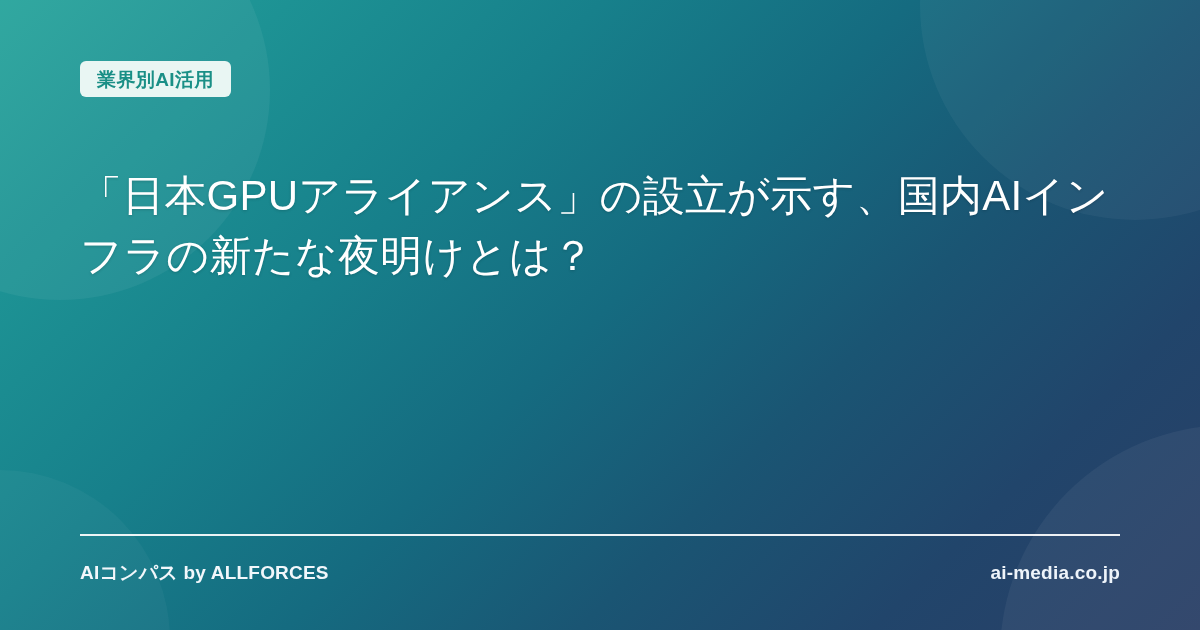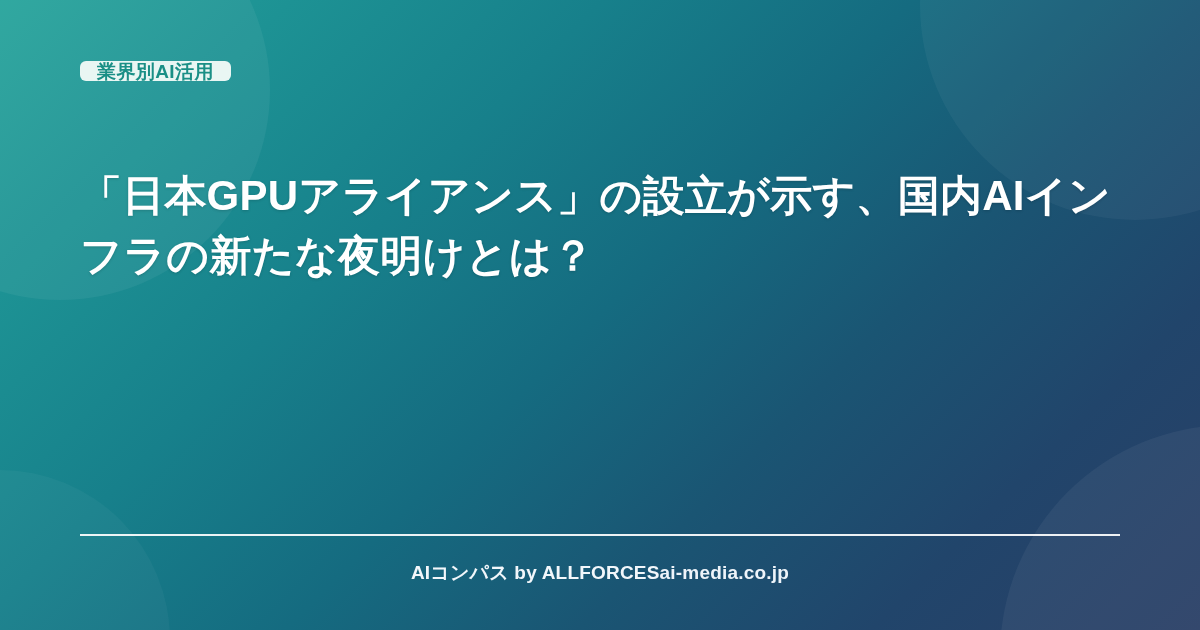--- a/index.html
+++ b/index.html
@@ -61,42 +61,42 @@
   }
 
   
   .badge {
     position: absolute;
     left: 80px;
     top: 61px;
     display: inline-flex;
     align-items: center;
     justify-content: center;
-    height: 20px;
+    height: 36px;
     padding: 0 17px;
     border-radius: 6px;
     background: #e9f6f3;
     color: #1a8f86;
     font-size: 19px;
     font-weight: bold;
     letter-spacing: 0.4px;
     line-height: 1;
     white-space: nowrap;
     box-sizing: border-box;
   }
 
   
   .headline {
     position: absolute;
     left: 80px;
     top: 138px;
     width: 1040px;
     color: #ffffff;
     font-size: 42px;
-    font-weight: bold;
+    font-weight: normal;
     line-height: 60px;
     letter-spacing: 0.2px;
     text-shadow: 0 1px 3px rgba(0, 0, 0, 0.16);
   }
 
   
   .footer-rule {
     position: absolute;
     left: 80px;
     top: 534px;
@@ -106,21 +106,21 @@
     opacity: 0.92;
   }
   .footer-row {
     position: absolute;
     left: 80px;
     top: 556px;
     width: 1040px;
     height: 34px;
     display: flex;
     align-items: center;
-    justify-content: center;
+    justify-content: space-between;
   }
   .brand {
     color: #f2f7fb;
     font-size: 19px;
     font-weight: bold;
     letter-spacing: 0.2px;
     white-space: nowrap;
   }
   .site-domain {
     color: #eef4fa;

